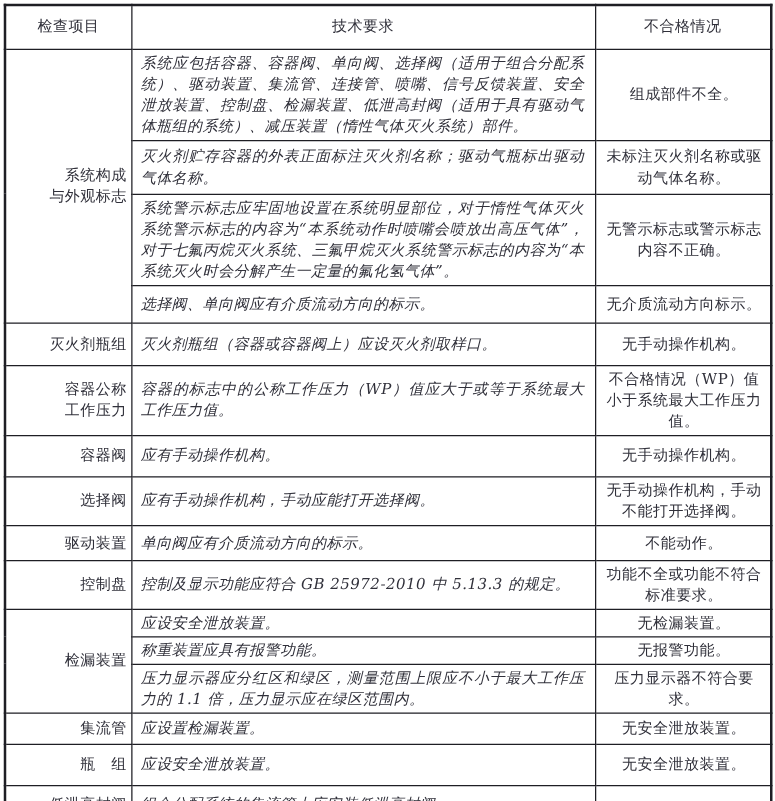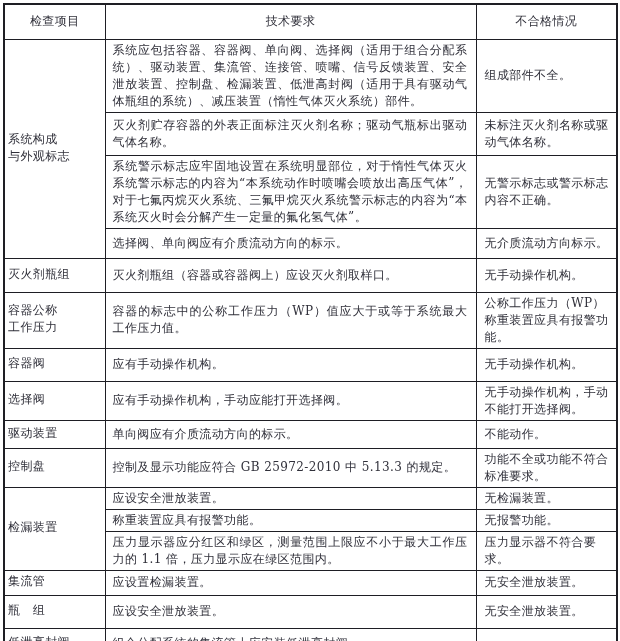--- a/index.html
+++ b/index.html
@@ -35,32 +35,32 @@
     font-weight: normal;
     vertical-align: middle;
     box-sizing: border-box;
     overflow: hidden;
   }
   th.c-head {
     text-align: center;
     font-size: 12.5px;
   }
   td.c-item {
-    text-align: left;
+    text-align: right;
     white-space: pre-line;
     padding: 2px 3px;
-    font-family: Liberation Mono, monospace;
   }
   td.c-req {
     text-align: justify;
     white-space: pre-line;
     padding: 2px 8px 2px 7px;
+    font-style: italic;
   }
   td.c-fail {
-    text-align: left;
+    text-align: center;
     padding: 2px 6px 2px 8px;
   }
 </style>
 </head>
 <body>
 
 <div class="sheet">
   <table class="grid">
     <colgroup>
       <col style="width:101px">
@@ -97,21 +97,21 @@
     <tr style="height:34px">
       <td class="c-item">灭火剂瓶组</td>
       <td class="c-req">灭火剂瓶组（容器或容器阀上）应设灭火剂取样口。</td>
       <td class="c-fail">无手动操作机构。</td>
     </tr>
 
     <tr style="height:43px">
       <td class="c-item">容器公称
 工作压力</td>
       <td class="c-req">容器的标志中的公称工作压力（WP）值应大于或等于系统最大工作压力值。</td>
-      <td class="c-fail">公称工作压力（WP）称重装置应具有报警功能。</td>
+      <td class="c-fail">不合格情况（WP）值小于系统最大工作压力值。</td>
     </tr>
 
     <tr style="height:33px">
       <td class="c-item">容器阀</td>
       <td class="c-req">应有手动操作机构。</td>
       <td class="c-fail">无手动操作机构。</td>
     </tr>
 
     <tr style="height:33px">
       <td class="c-item">选择阀</td>

